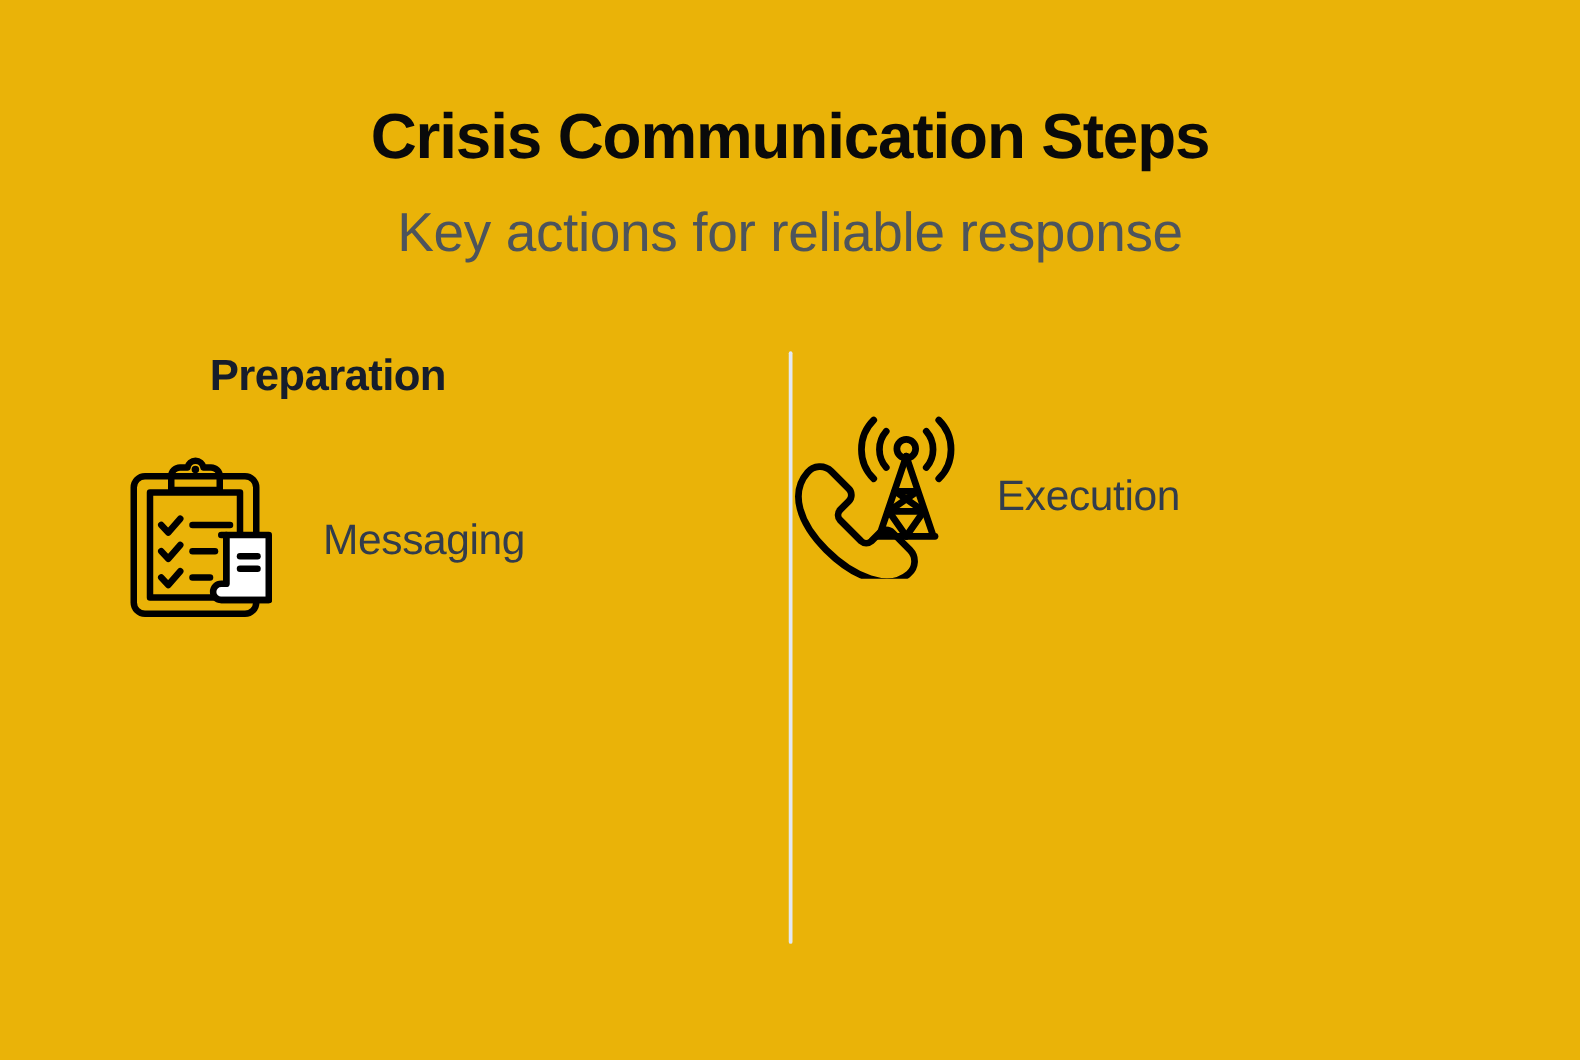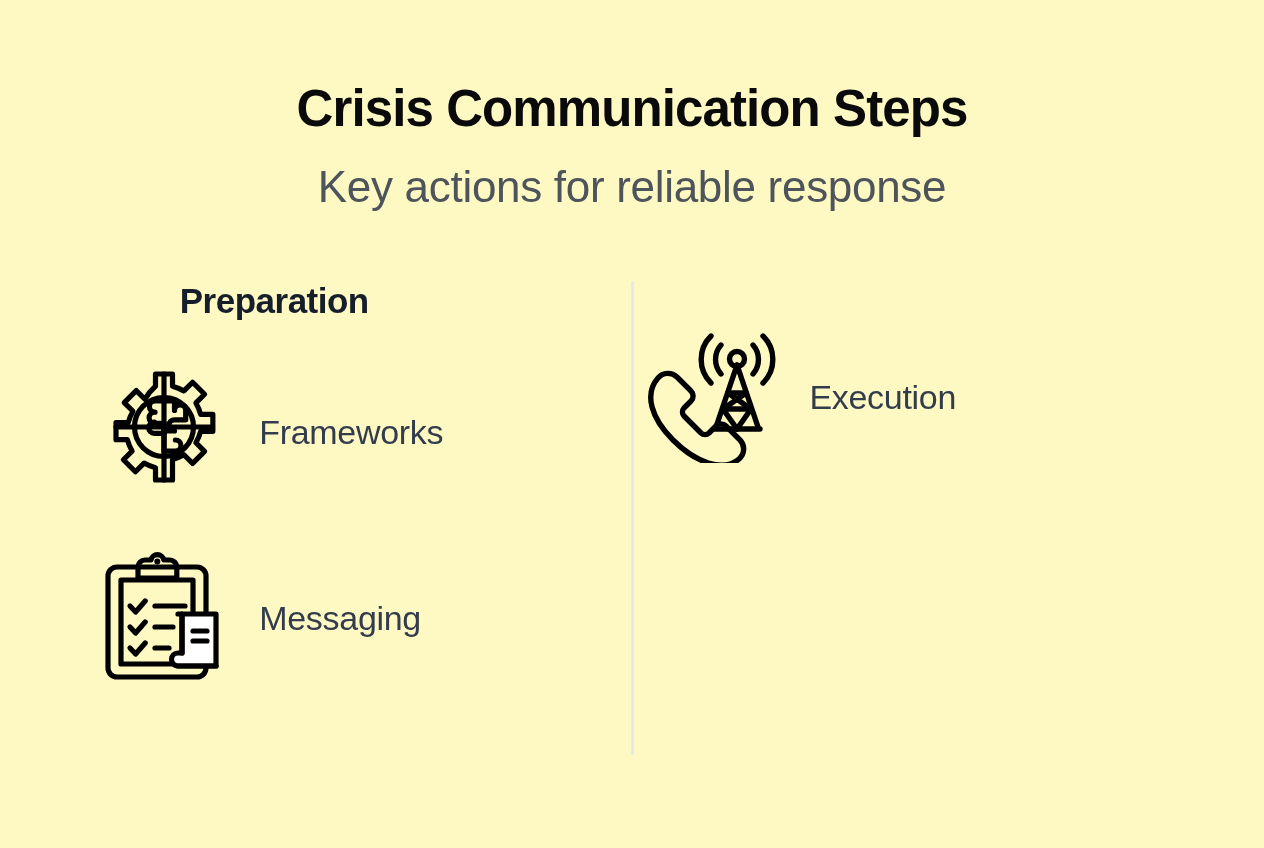--- a/index.html
+++ b/index.html
@@ -12,21 +12,21 @@
     height: 848px;
     font-family: "Liberation Sans", sans-serif;
     overflow: hidden;
     position: relative;
     -webkit-font-smoothing: antialiased;
   }
 
   .slide {
     position: absolute;
     inset: 0;
-    background: #fef9c3;
+    background: #eab308;
   }
 
   
   .header {
     position: absolute;
     top: 82px;
     left: 0;
     width: 1264px;
     text-align: center;
   }
@@ -57,21 +57,21 @@
     width: 3px;
     height: 474px;
     background: #e3e9f2;
     border-radius: 2px;
   }
 
   
   .columns {
     position: absolute;
     top: 283px;
-    left: 12px;
+    left: 0;
     width: 1049px;
     display: flex;
   }
   .column {
     width: 632px;
     display: flex;
     flex-direction: column;
     align-items: center;
   }
   .col-head {
@@ -129,39 +129,20 @@
 
   <div class="divider"></div>
 
   <div class="columns">
 
     <div class="column col-left">
       <h2 class="col-head">Preparation</h2>
 
       <div class="items">
 
-        <div class="item">
-          <span class="item-icon">
-            <svg width="128" height="128" viewBox="0 0 128 128" fill="none" stroke="#000000" stroke-width="5.2" stroke-linecap="round" stroke-linejoin="round">
-
-              <path d="M55.5 6 h17 v12.2 a47 47 0 0 1 11.4 4.75 l8.7-8.7 l12 12 l-8.7 8.7 a47 47 0 0 1 4.75 11.4 h12.2 v17 h-12.2 a47 47 0 0 1-4.75 11.4 l8.7 8.7 l-12 12 l-8.7-8.7 a47 47 0 0 1-11.4 4.75 V112 h-17 V99.8 a47 47 0 0 1-11.4-4.75 l-8.7 8.7 l-12-12 l8.7-8.7 a47 47 0 0 1-4.75-11.4 H16 v-17 h12.2 a47 47 0 0 1 4.75-11.4 l-8.7-8.7 l12-12 l8.7 8.7 A47 47 0 0 1 55.5 18.2 Z"></path>
-
-              <circle cx="64" cy="59" r="29.5"></circle>
-
-              <path d="M64 6 V112"></path>
-              <path d="M16 59 H112"></path>
-
-              <path d="M64 33 h-9 a5.6 5.6 0 0 0 0 11.2 h-0.3 a5.6 5.6 0 0 0 0 11.2 H64"></path>
-              <path d="M64 33 h10.5 v9.4 a5.6 5.6 0 0 1 11.2 0 v9.4 H74.5 a5.6 5.6 0 0 0 0 11.2 H64"></path>
-              <path d="M64 55.4 v10 h-9.7 a5.6 5.6 0 0 1 0-11.2"></path>
-              <path d="M64 65.4 v17.8 h11.4 a5.6 5.6 0 0 0 0-11.2"></path>
-            </svg>
-          </span>
-          <span class="item-label">Frameworks</span>
-        </div>
 
         <div class="item">
           <span class="item-icon">
             <svg width="128" height="134" viewBox="0 0 128 134" fill="none" stroke="#000000" stroke-width="5.2" stroke-linecap="round" stroke-linejoin="round">
 
               <rect x="8" y="16" width="98" height="110" rx="9"></rect>
 
               <rect x="21" y="29" width="72" height="84"></rect>
 
               <path d="M38 16 a7 7 0 0 1 7-7 h6 a6.5 6.5 0 0 1 12.8 0 h6 a7 7 0 0 1 7 7 v11 H38 Z"></path>

